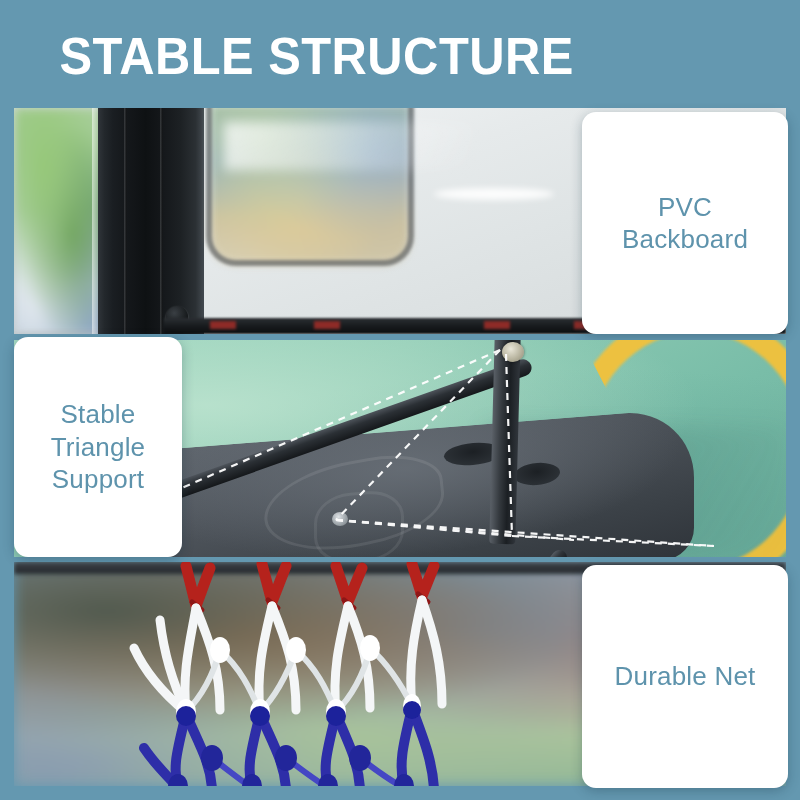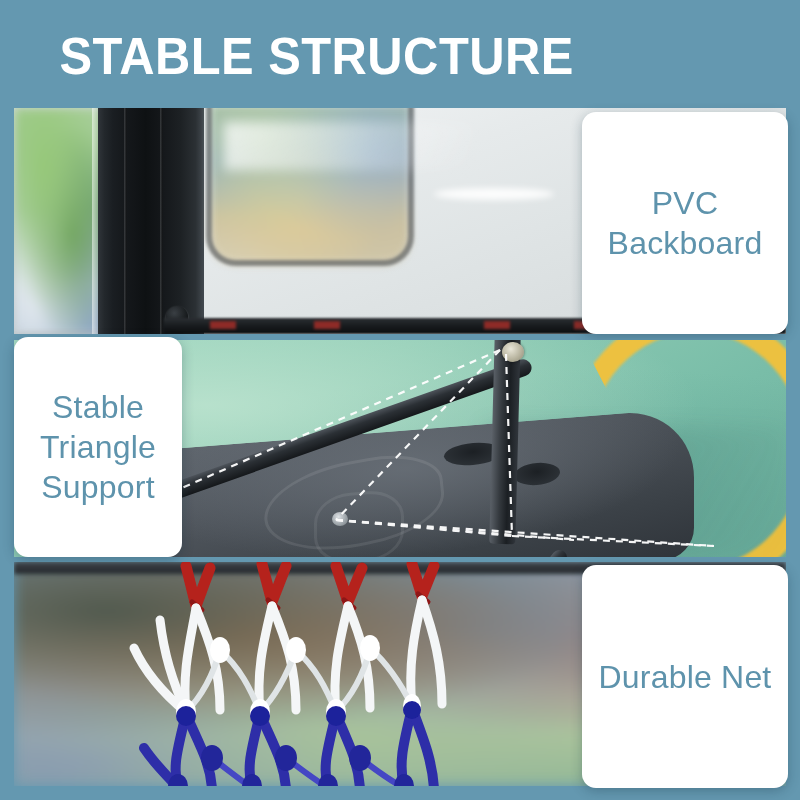--- a/index.html
+++ b/index.html
@@ -234,21 +234,21 @@
   .callout{
     position:absolute;
     background:#ffffff;
     border-radius:14px;
     box-shadow:0 3px 12px rgba(20,50,65,.30);
     display:flex; align-items:center; justify-content:center;
     text-align:center;
   }
   .callout-text{
     color:#5e93ac;
-    font-size:32px;
+    font-size:26px;
     line-height:1.25;
     font-weight:normal;
     letter-spacing:.2px;
     padding:0 14px;
   }
   #callout-backboard{ left:582px; top:112px; width:206px; height:222px; }
   #callout-triangle { left:14px;  top:337px; width:168px; height:220px; }
   #callout-net      { left:582px; top:565px; width:206px; height:223px; }
 </style>
 </head>

